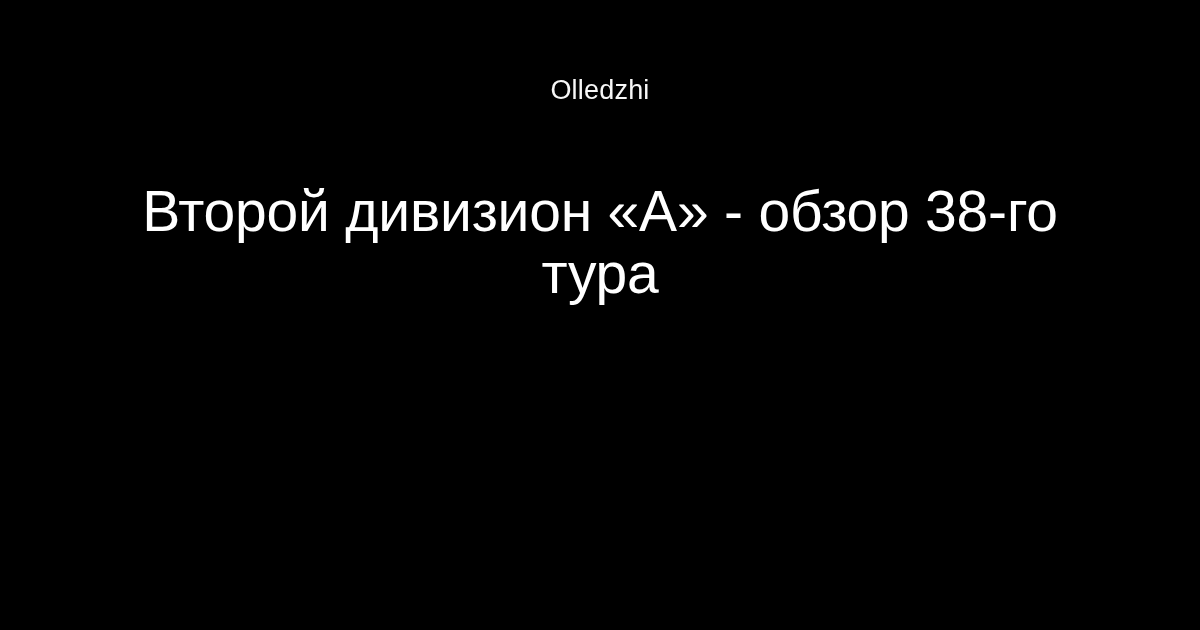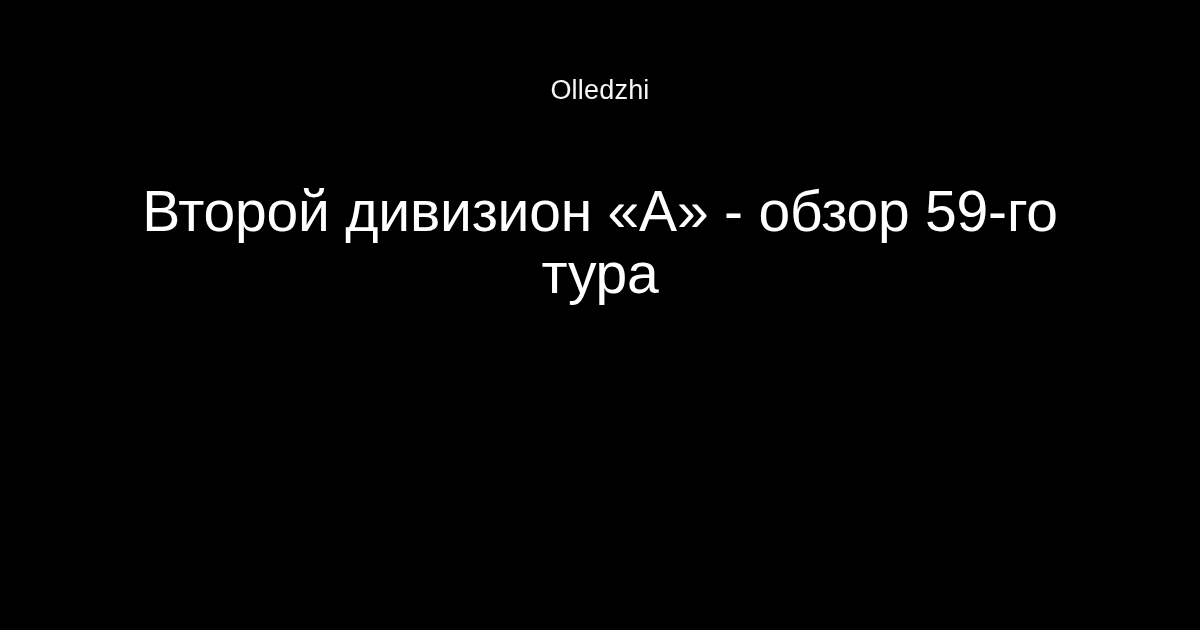--- a/index.html
+++ b/index.html
@@ -85,18 +85,18 @@
 </head>
 <body>
 
 <div class="share-card">
 
   <div class="brand-row">
     <div class="brand-name">Olledzhi</div>
   </div>
 
   <div class="headline-row">
-    <h1 class="headline">Второй дивизион «А» - обзор 59-го тура</h1>
+    <h1 class="headline">Второй дивизион «А» - обзор 38-го тура</h1>
   </div>
 
   <div class="lower-fill"></div>
 
 </div>
 
 </body></html>

